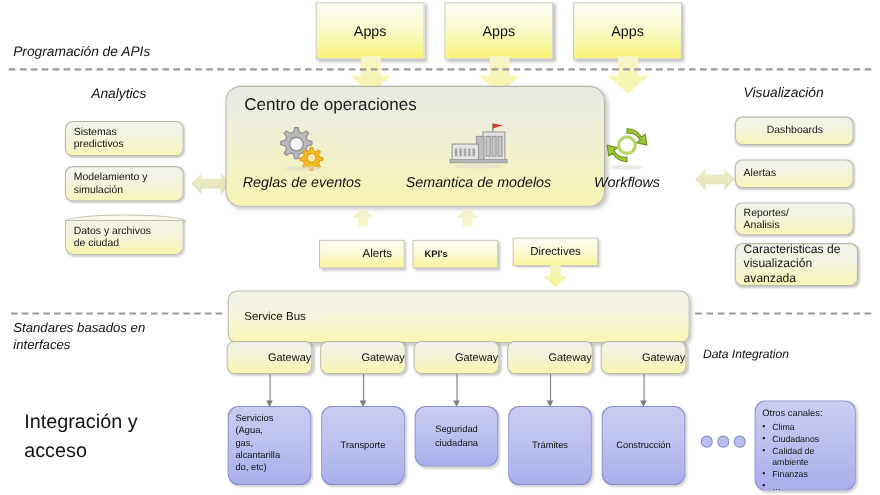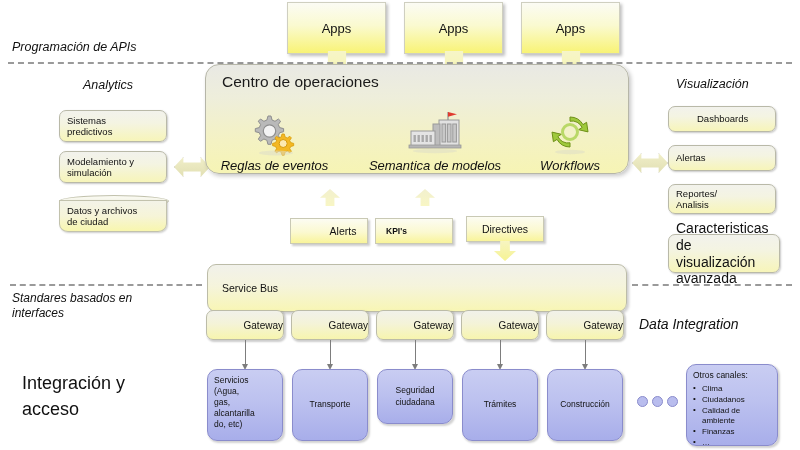--- a/index.html
+++ b/index.html
@@ -213,21 +213,21 @@
   </div>
 
   <div class="cyl-top" style="left:59px;top:195px;width:108px;height:10px;"></div>
   <div class="cyl" style="left:59px;top:200px;width:108px;height:32px;white-space:pre-line;">
     <span>Datos y archivos
 de ciudad</span>
   </div>
 
   <div class="dbl" style="left:174px;top:157px;"></div>
 
-  <div id="ops" style="left:205px;top:64px;width:424px;height:110px;">
+  <div id="ops" style="left:205px;top:78px;width:345px;height:110px;">
     <div id="ops-title">Centro de operaciones</div>
   </div>
 
   <div class="ops-cell" style="left:212px;top:112px;width:125px;">
     <div class="ops-icon">
       <svg width="50" height="44" viewBox="0 0 50 44">
         <g fill="#b9b9b9" stroke="#8e8e8e" stroke-width="1">
           <path d="M18 4 l3 0 1 4 3 1.3 3.4-2.3 2.2 2.2-2.3 3.4 1.3 3 4 1 0 3.1 -4 1 -1.3 3 2.3 3.4 -2.2 2.2 -3.4-2.3 -3 1.3 -1 4 -3.1 0 -1-4 -3-1.3 -3.4 2.3 -2.2-2.2 2.3-3.4 -1.3-3 -4-1 0-3.1 4-1 1.3-3 -2.3-3.4 2.2-2.2 3.4 2.3 3-1.3z"></path>
         </g>
         <circle cx="19.5" cy="19" r="6.2" fill="#f3f3f3" stroke="#8e8e8e" stroke-width="1.2"></circle>
@@ -289,21 +289,21 @@
   <div class="ycard" style="left:668px;top:106px;width:108px;height:26px;padding-left:28px;">
     <span>Dashboards</span>
   </div>
   <div class="ycard" style="left:668px;top:145px;width:108px;height:26px;">
     <span>Alertas</span>
   </div>
   <div class="ycard" style="left:668px;top:184px;width:108px;height:30px;white-space:pre-line;">
     <span>Reportes/
 Analisis</span>
   </div>
-  <div class="ycard" style="left:668px;top:234px;width:112px;height:39px;white-space:pre-line;font-size:14px;">
+  <div class="ycard" style="left:668px;top:221px;width:112px;height:39px;white-space:pre-line;font-size:11px;">
     <span>Caracteristicas  de
 visualización
 avanzada</span>
   </div>
 
   <div class="up-arrow" style="left:320px;top:189px;"></div>
   <div class="chip" style="left:290px;top:218px;width:78px;height:26px;padding-left:28px;">
     <span>Alerts</span>
   </div>
 
@@ -335,21 +335,21 @@
   <div class="gateway" style="left:376px;top:310px;width:78px;height:30px;">
     <span>Gateway</span>
   </div>
   <div class="gateway" style="left:461px;top:310px;width:78px;height:30px;">
     <span>Gateway</span>
   </div>
   <div class="gateway" style="left:546px;top:310px;width:78px;height:30px;">
     <span>Gateway</span>
   </div>
 
-  <div class="seclabel" style="left:639px;top:316px;font-size:14px;">Data Integration</div>
+  <div class="seclabel" style="left:639px;top:316px;font-size:11px;">Data Integration</div>
 
   <div class="vline" style="left:245px;top:340px;height:27px;"></div>
   <div class="vtip" style="left:241.5px;top:364px;"></div>
   <div class="vline" style="left:330px;top:340px;height:27px;"></div>
   <div class="vtip" style="left:326.5px;top:364px;"></div>
   <div class="vline" style="left:415px;top:340px;height:27px;"></div>
   <div class="vtip" style="left:411.5px;top:364px;"></div>
   <div class="vline" style="left:500px;top:340px;height:27px;"></div>
   <div class="vtip" style="left:496.5px;top:364px;"></div>
   <div class="vline" style="left:585px;top:340px;height:27px;"></div>

